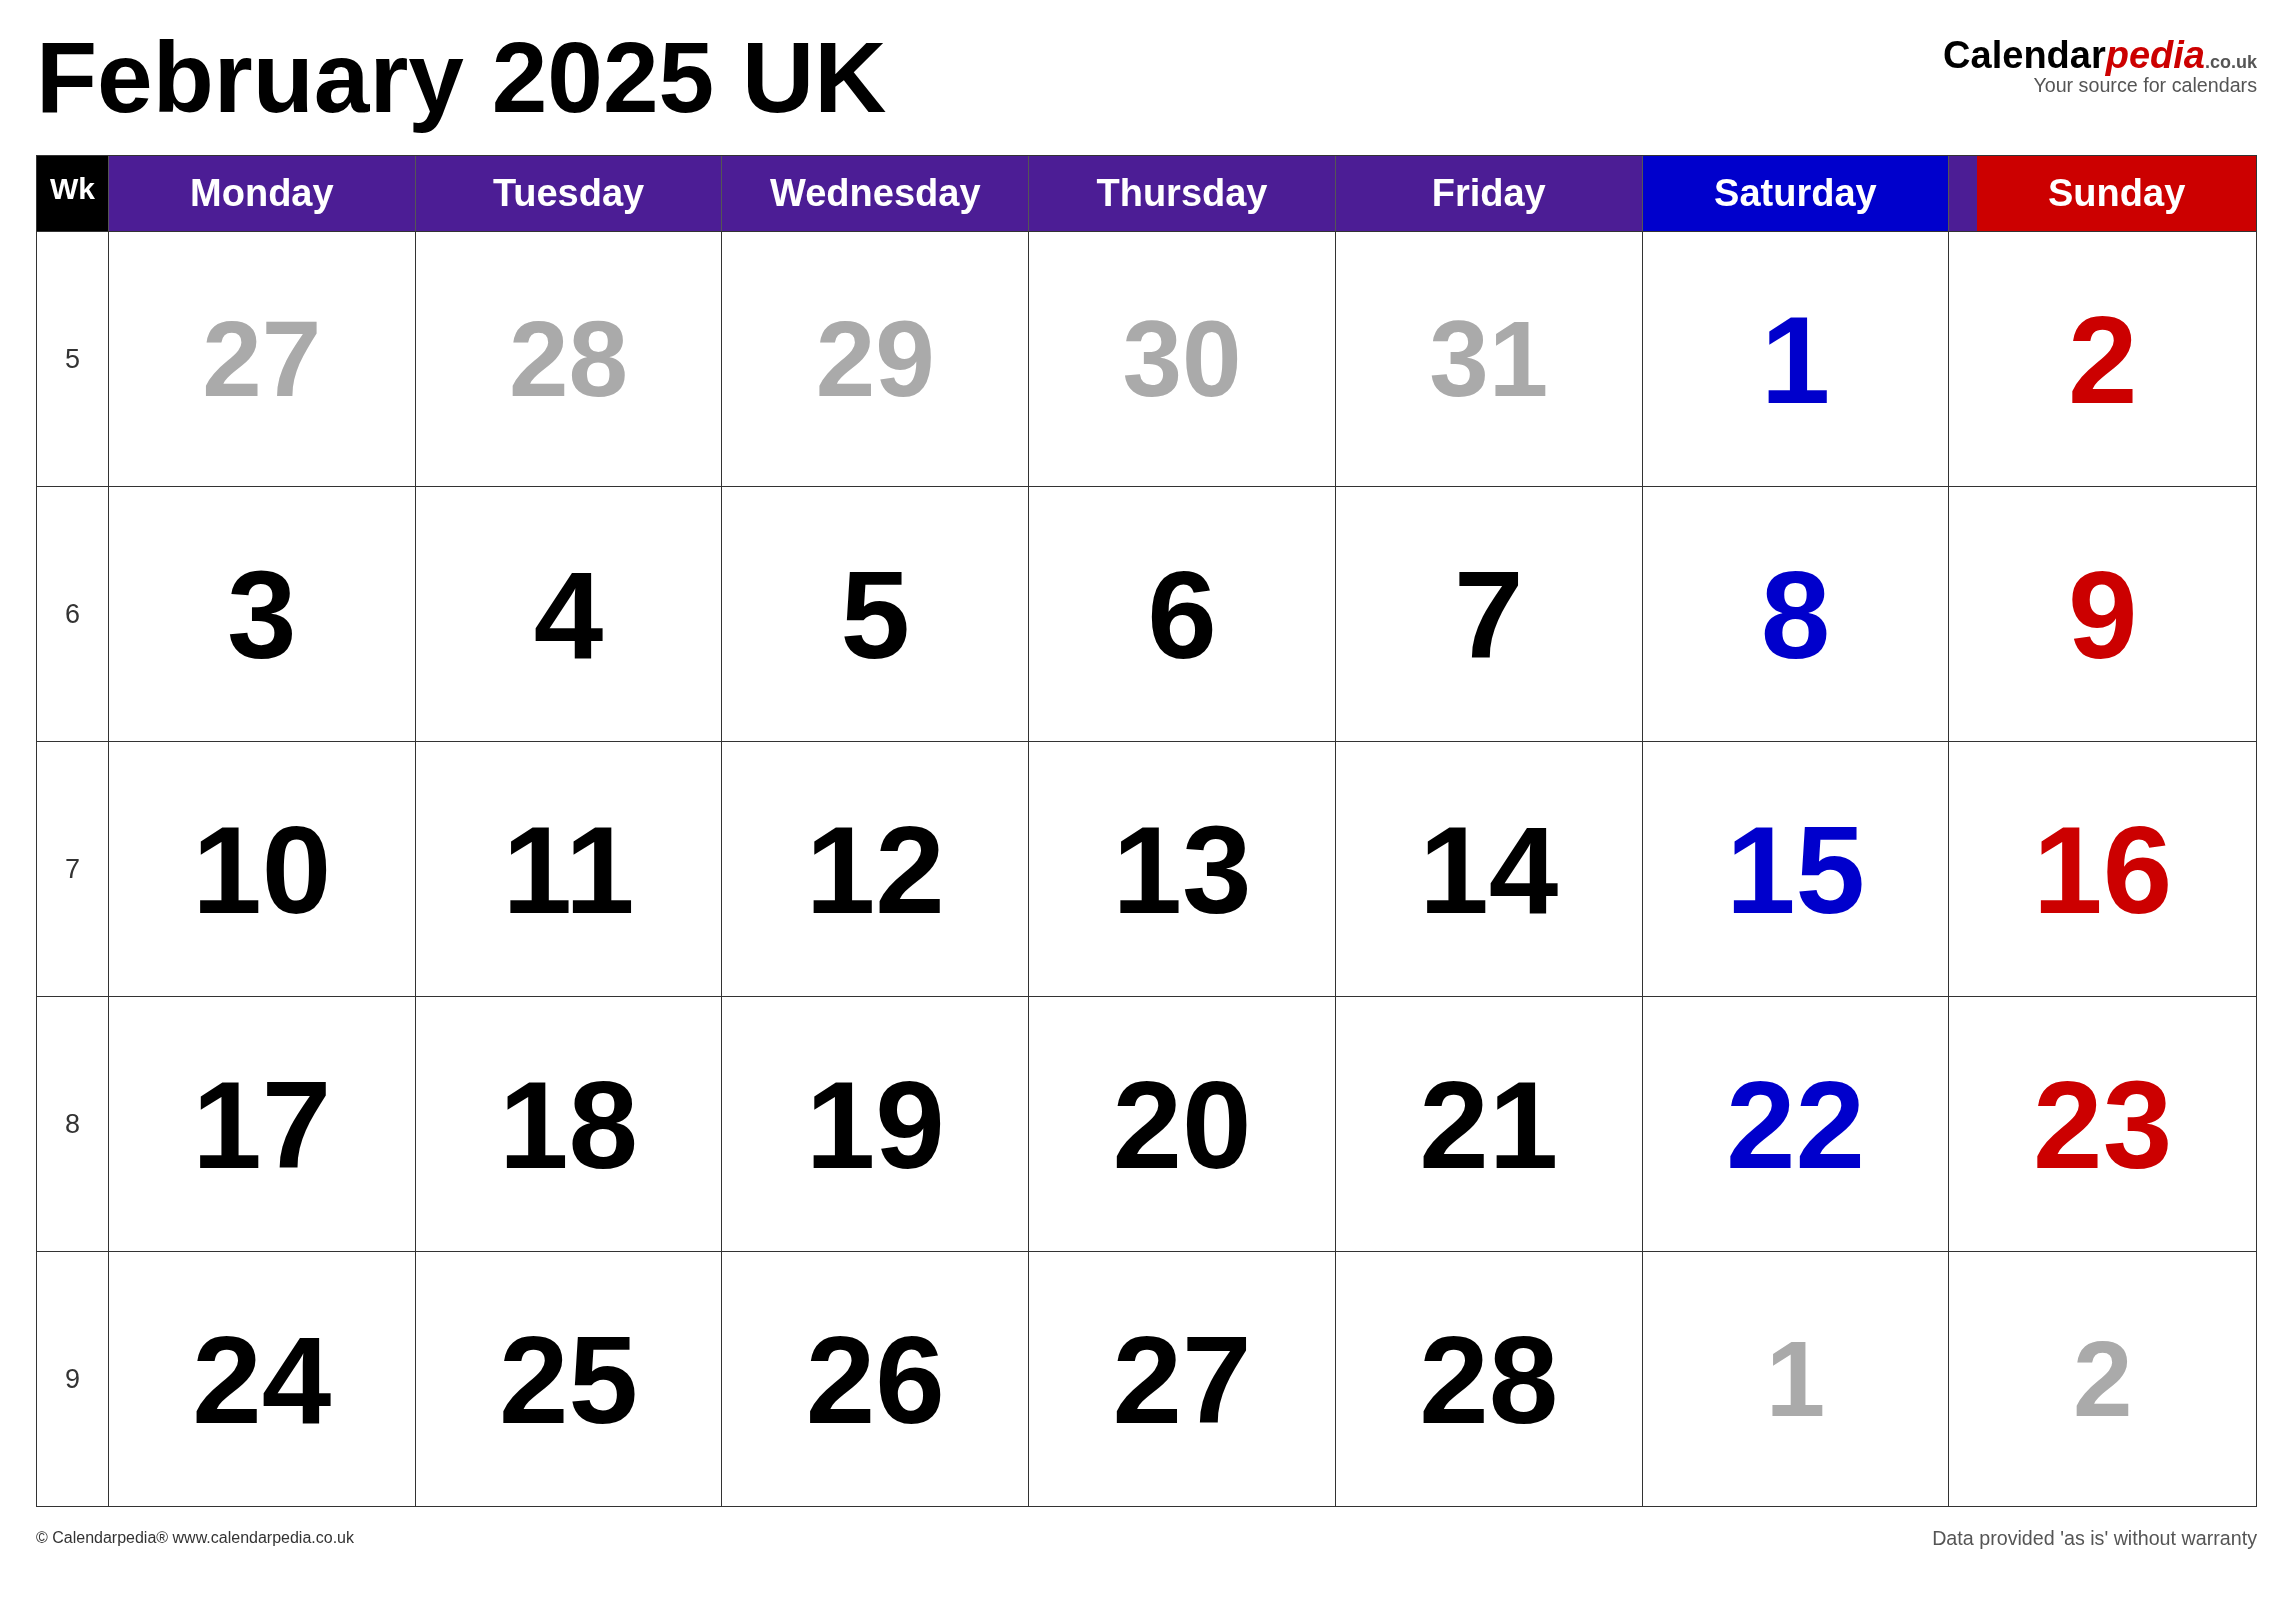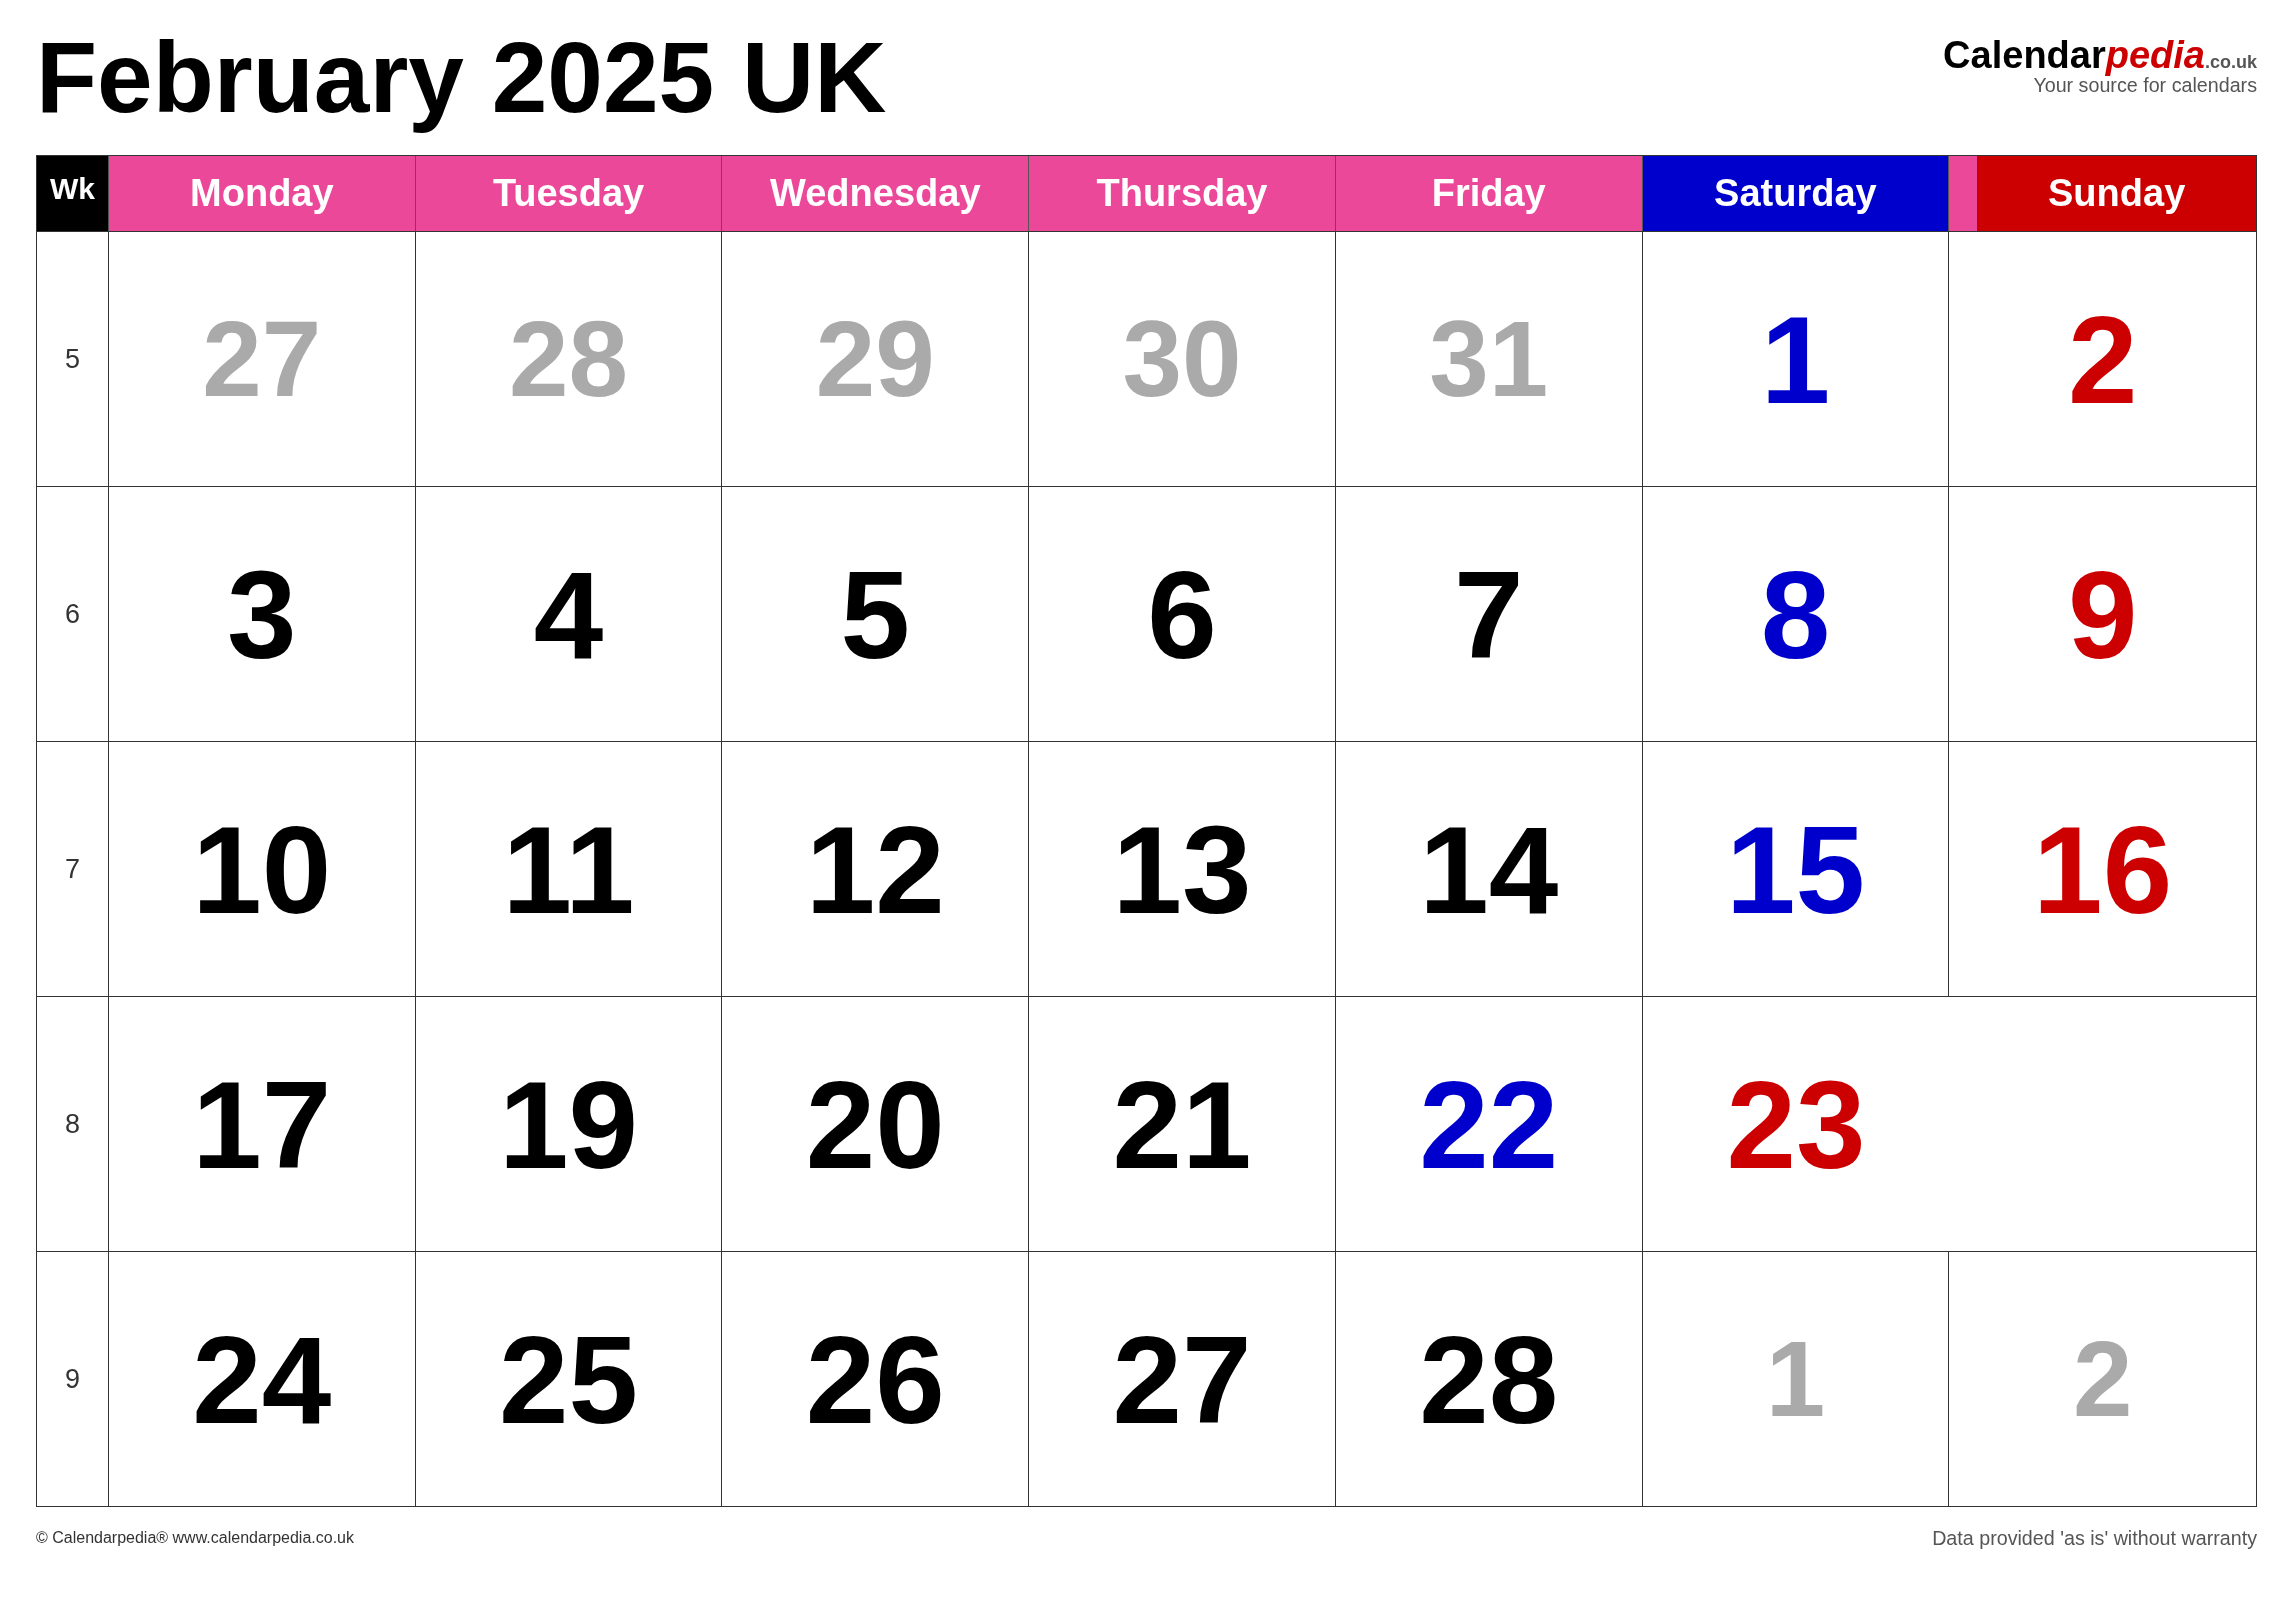--- a/index.html
+++ b/index.html
@@ -59,21 +59,21 @@
     }
 
     .calendar-wrapper {
       width: 100%;
       border: 1.8px solid #333;
     }
 
     .calendar-header {
       display: grid;
       grid-template-columns: 72px repeat(5, 1fr) 1fr 1fr;
-      background: #ec4899;
+      background: #4c1d95;
     }
 
     .col-header {
       padding: 16px 9px;
       text-align: center;
       font-size: 38px;
       font-weight: bold;
       color: #fff;
       border-right: 0.9px solid #555;
     }
@@ -220,20 +220,21 @@
       <div class="day-cell">12</div>
       <div class="day-cell">13</div>
       <div class="day-cell">14</div>
       <div class="day-cell saturday">15</div>
       <div class="day-cell sunday">16</div>
     </div>
 
     <div class="cal-row">
       <div class="wk-cell">8</div>
       <div class="day-cell">17</div>
+      <div class="day-cell">18</div>
       <div class="day-cell">19</div>
       <div class="day-cell">20</div>
       <div class="day-cell">21</div>
       <div class="day-cell saturday">22</div>
       <div class="day-cell sunday">23</div>
     </div>
 
     <div class="cal-row">
       <div class="wk-cell">9</div>
       <div class="day-cell">24</div>

